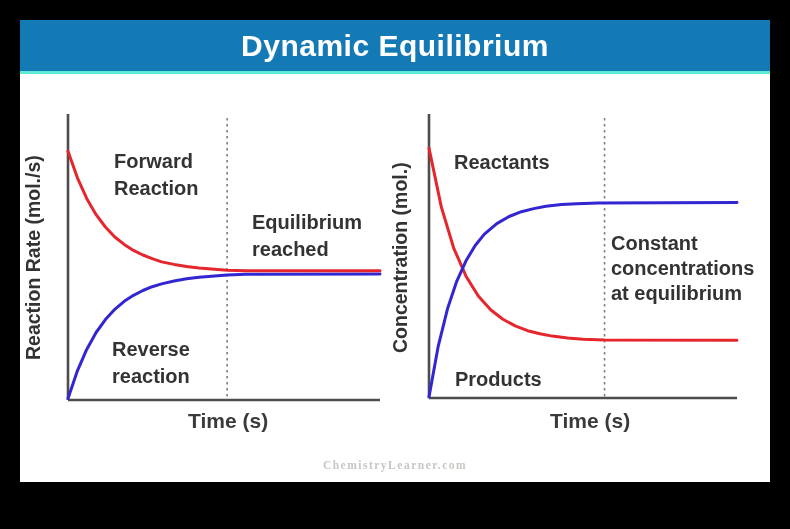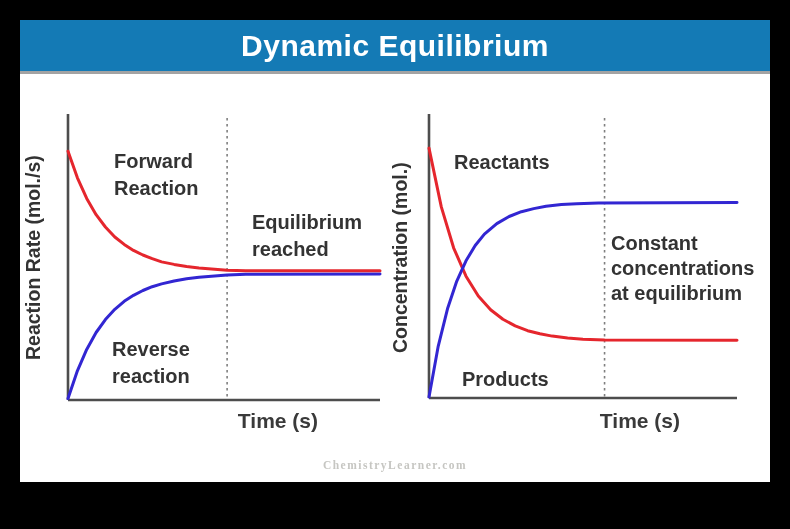--- a/index.html
+++ b/index.html
@@ -8,35 +8,35 @@
     background:#000000; overflow:hidden;
     font-family:"Liberation Sans", sans-serif;
   }
   .panel {
     position:absolute; left:20px; top:20px; width:750px; height:462px;
     background:#ffffff;
   }
   .banner {
     position:absolute; left:20px; top:20px; width:750px; height:51px;
     display:flex; align-items:center; justify-content:center;
-    border-bottom:3px solid #a3a3a3;
+    border-bottom:3px solid #5eead4;
   }
   .banner-title {
     color:#ffffff; font-size:30px; font-weight:bold; letter-spacing:0.5px;
   }
   .chart-svg { position:absolute; }
   #chart-svg-0 { left:60px; top:110px; width:324px; height:296px; }
   #chart-svg-1 { left:421px; top:110px; width:320px; height:292px; }
   .chart-label {
     position:absolute; font-size:20px; font-weight:600; color:#333333;
     line-height:27px; white-space:pre-line;
   }
   .x-label {
     position:absolute; font-size:21px; font-weight:600; color:#3a3a3a;
-    text-align:right; width:130px; top:409px;
+    text-align:left; width:130px; top:409px;
   }
   .y-label {
     position:absolute; writing-mode:vertical-rl; transform:rotate(180deg);
     text-align:center; font-size:19.5px; font-weight:600; color:#333333;
     width:36px; height:292px; top:112px; white-space:nowrap;
   }
   .annotation-3line { line-height:25px; }
   .watermark {
     position:absolute; left:20px; top:459px; width:750px; text-align:center;
     font-size:11.5px; font-weight:bold; letter-spacing:1.5px; color:#c6c6c2;font-family:Liberation Serif, serif;
@@ -70,20 +70,20 @@
 
   <svg id="chart-svg-1" class="chart-svg" viewBox="0 0 320 292">
     <line class="axis-line" x1="8" y1="4" x2="8" y2="288" stroke-width="2.6" stroke="#4d4d4d"></line>
     <line class="axis-line" x1="8" y1="288" x2="316" y2="288" stroke-width="2.6" stroke="#4d4d4d"></line>
   <line x1="183.55999999999997" x2="183.55999999999997" y1="8" y2="288" stroke="#7f7f7f" stroke-width="1.6" stroke-dasharray="2.5 3.5"></line>
       <polyline points="8.0,38.1 20.3,96.9 32.6,137.8 45.0,166.2 57.3,186.0 69.6,199.7 81.9,209.3 94.2,215.9 106.6,220.7 118.9,223.8 131.2,226.1 146.6,228.1 162.0,229.2 183.6,230.1 316.0,230.3" fill="none" stroke="#e5262d" stroke-width="3" stroke-linecap="round" stroke-linejoin="round"></polyline>
       <polyline points="8.0,286.9 17.2,236.3 26.5,198.8 35.7,171.3 45.0,150.8 54.2,135.5 63.4,124.1 75.8,113.6 88.1,106.5 100.4,101.7 112.7,98.6 125.0,96.3 140.4,94.6 155.8,93.7 177.4,92.9 316.0,92.6" fill="none" stroke="#3226d2" stroke-width="3" stroke-linecap="round" stroke-linejoin="round"></polyline>
     </svg>
   <div class="y-label" style="left:389px;">Concentration (mol.)</div>
   <div class="chart-label" style="left:454px; top:149px;">Reactants</div>
-  <div class="chart-label" style="left:455px; top:366px;margin-left:7px;">Products</div>
+  <div class="chart-label" style="left:455px; top:366px;">Products</div>
   <div class="chart-label annotation-3line" style="left:611px; top:231px;">Constant
 concentrations
 at equilibrium</div>
   <div class="x-label" style="left:550px;">Time (s)</div>
 
   <div class="watermark">ChemistryLearner.com</div>
 </div>
 
 </body></html>

